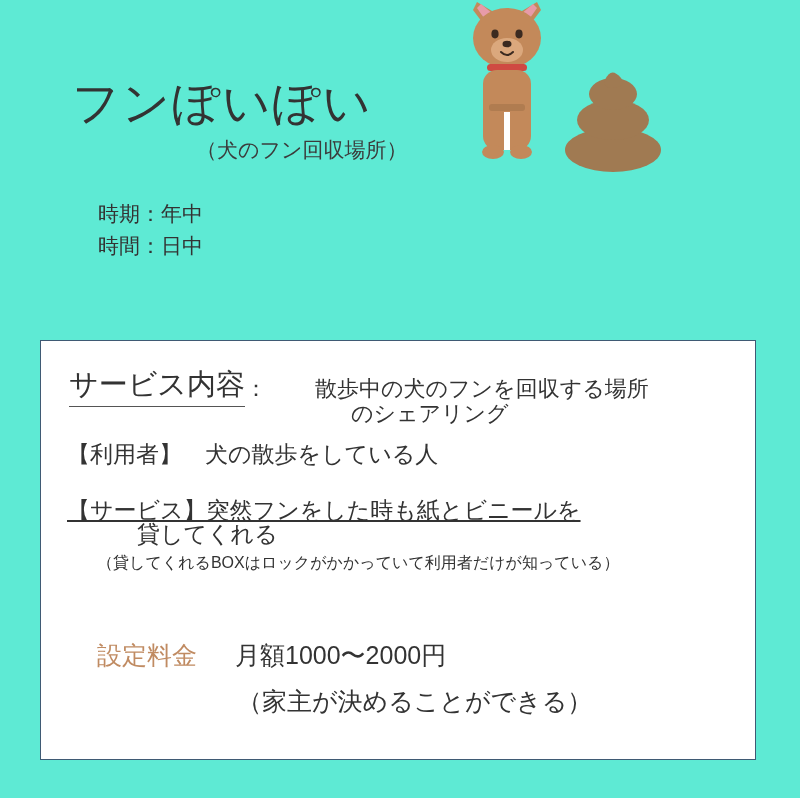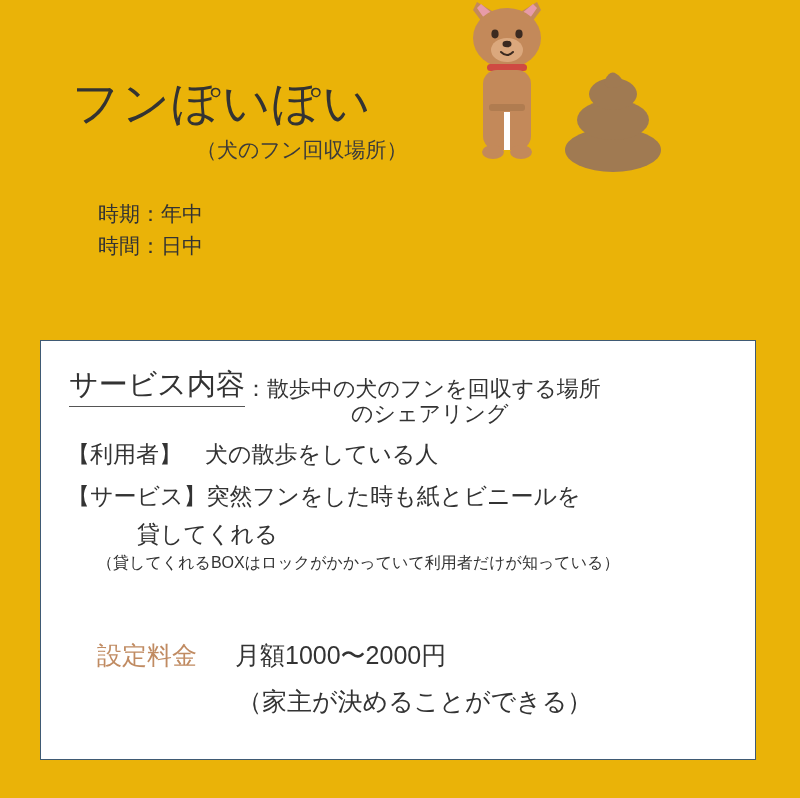--- a/index.html
+++ b/index.html
@@ -8,21 +8,21 @@
     background: #ffffff;
   }
   body {
     font-family: "Liberation Sans", sans-serif;
     color: #3a3a3a;
   }
   #page {
     position: relative;
     width: 800px;
     height: 798px;
-    background: #eab308;
+    background: #5eead4;
     overflow: hidden;
   }
 
   
   .title {
     position: absolute;
     left: 72px;
     top: 72px;
     font-size: 47px;
     letter-spacing: 2px;
@@ -89,39 +89,40 @@
   }
   .service-colon {
     font-size: 22px;
     color: #333333;
     padding-bottom: 3px;
   }
   .service-text {
     font-size: 22px;
     color: #333333;
     padding-bottom: 3px;
+    margin-left: 48px;
   }
   .service-text2 {
     position: absolute;
     left: 310px;
     top: 58px;
     font-size: 22px;
     color: #333333;
     white-space: nowrap;
   }
 
   .bracket-line {
     position: absolute;
     left: 26px;
     font-size: 23px;
     color: #333333;
     white-space: nowrap;
   }
   .bl1 { top: 98px; }
-  .bl2 { top: 140px; }
+  .bl2 { top: 154px; text-decoration: underline; }
   .bl3 { left: 96px; top: 178px; }
 
   .note {
     position: absolute;
     left: 56px;
     top: 212px;
     font-size: 16px;
     color: #333333;
     white-space: nowrap;
     text-align: center;

